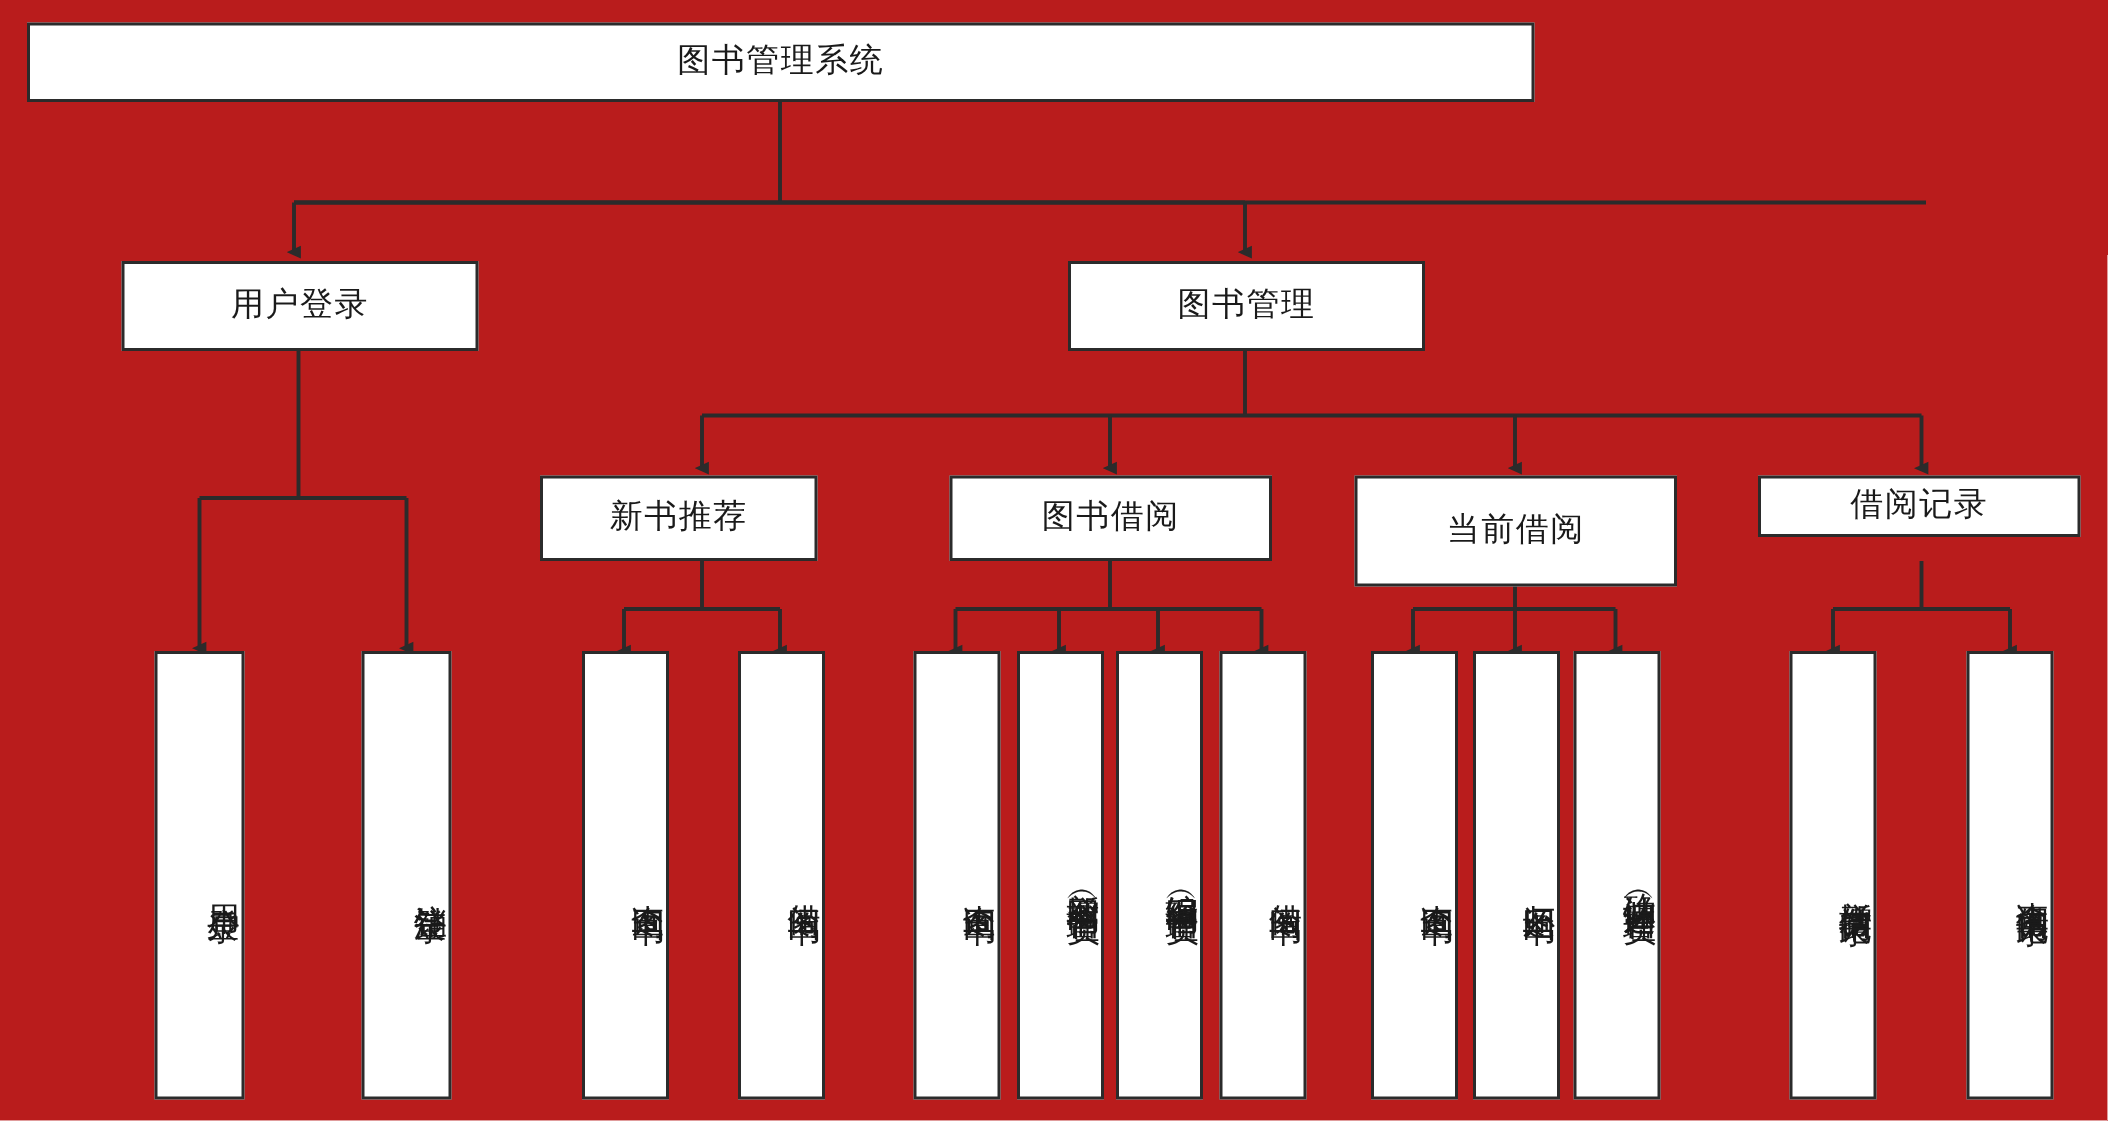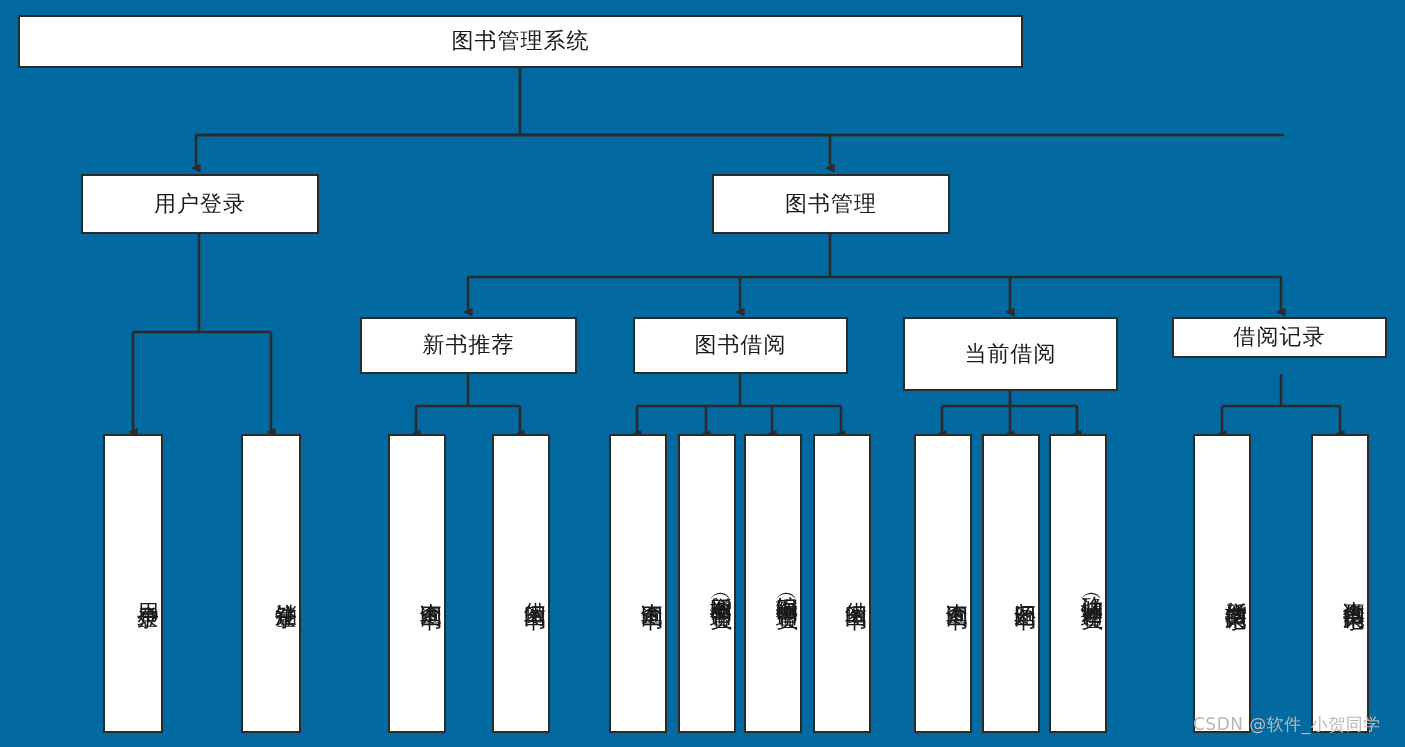--- a/index.html
+++ b/index.html
@@ -8,21 +8,21 @@
     padding: 0;
     background: #ffffff;
   }
   body {
     font-family: "DejaVu Sans", "Liberation Sans", sans-serif;
   }
   #canvas {
     position: relative;
     width: 1405px;
     height: 747px;
-    background: #0369a1;
+    background: #b91c1c;
     overflow: hidden;
   }
   #edges {
     position: absolute;
     left: 0;
     top: 0;
     width: 1405px;
     height: 747px;
     pointer-events: none;
   }
@@ -129,21 +129,21 @@
     <span>图书管理系统</span>
   </div>
 
   <div class="node h" style="left:81px; top:174px; width:238px; height:60px;">
     <span>用户登录</span>
   </div>
   <div class="node h" style="left:712px; top:174px; width:238px; height:60px;text-align:right;">
     <span>图书管理</span>
   </div>
 
-  <div class="node h" style="left:360px; top:317px; width:217px; height:57px;">
+  <div class="node h" style="left:360px; top:317px; width:185px; height:57px;">
     <span>新书推荐</span>
   </div>
   <div class="node h" style="left:633px; top:317px; width:215px; height:57px;">
     <span>图书借阅</span>
   </div>
   <div class="node h" style="left:903px; top:317px; width:215px; height:74px;">
     <span>当前借阅</span>
   </div>
   <div class="node h" style="left:1172px; top:317px; width:215px; height:41px;">
     <span>借阅记录</span>
@@ -186,15 +186,14 @@
     <span class="vtext">确认归还（管理员）</span>
   </div>
 
   <div class="node v" style="left:1193px; top:434px; width:58px; height:299px;">
     <span class="vtext">新增借阅记录</span>
   </div>
   <div class="node v" style="left:1311px; top:434px; width:58px; height:299px;">
     <span class="vtext">查询借阅记录</span>
   </div>
 
-  <div class="watermark" style="left:1193px; top:713px;">CSDN @软件_小贺同学</div>
 
 </div>
 
 </body></html>

